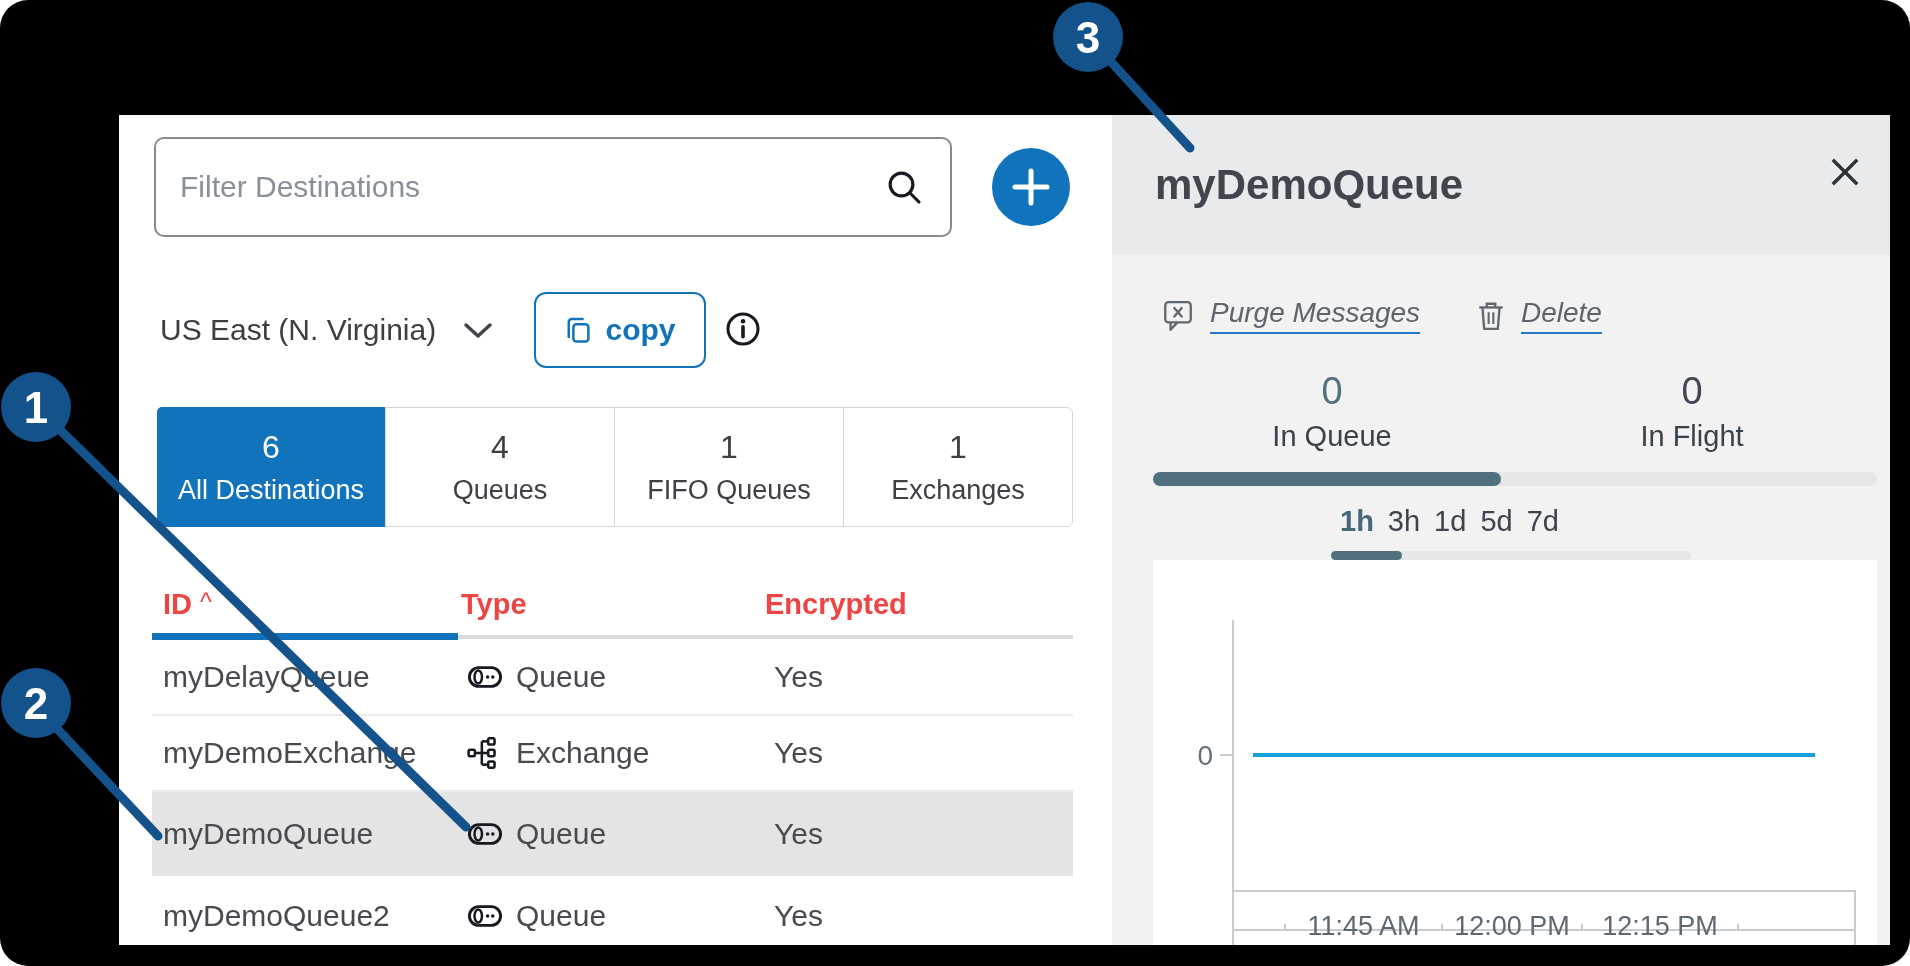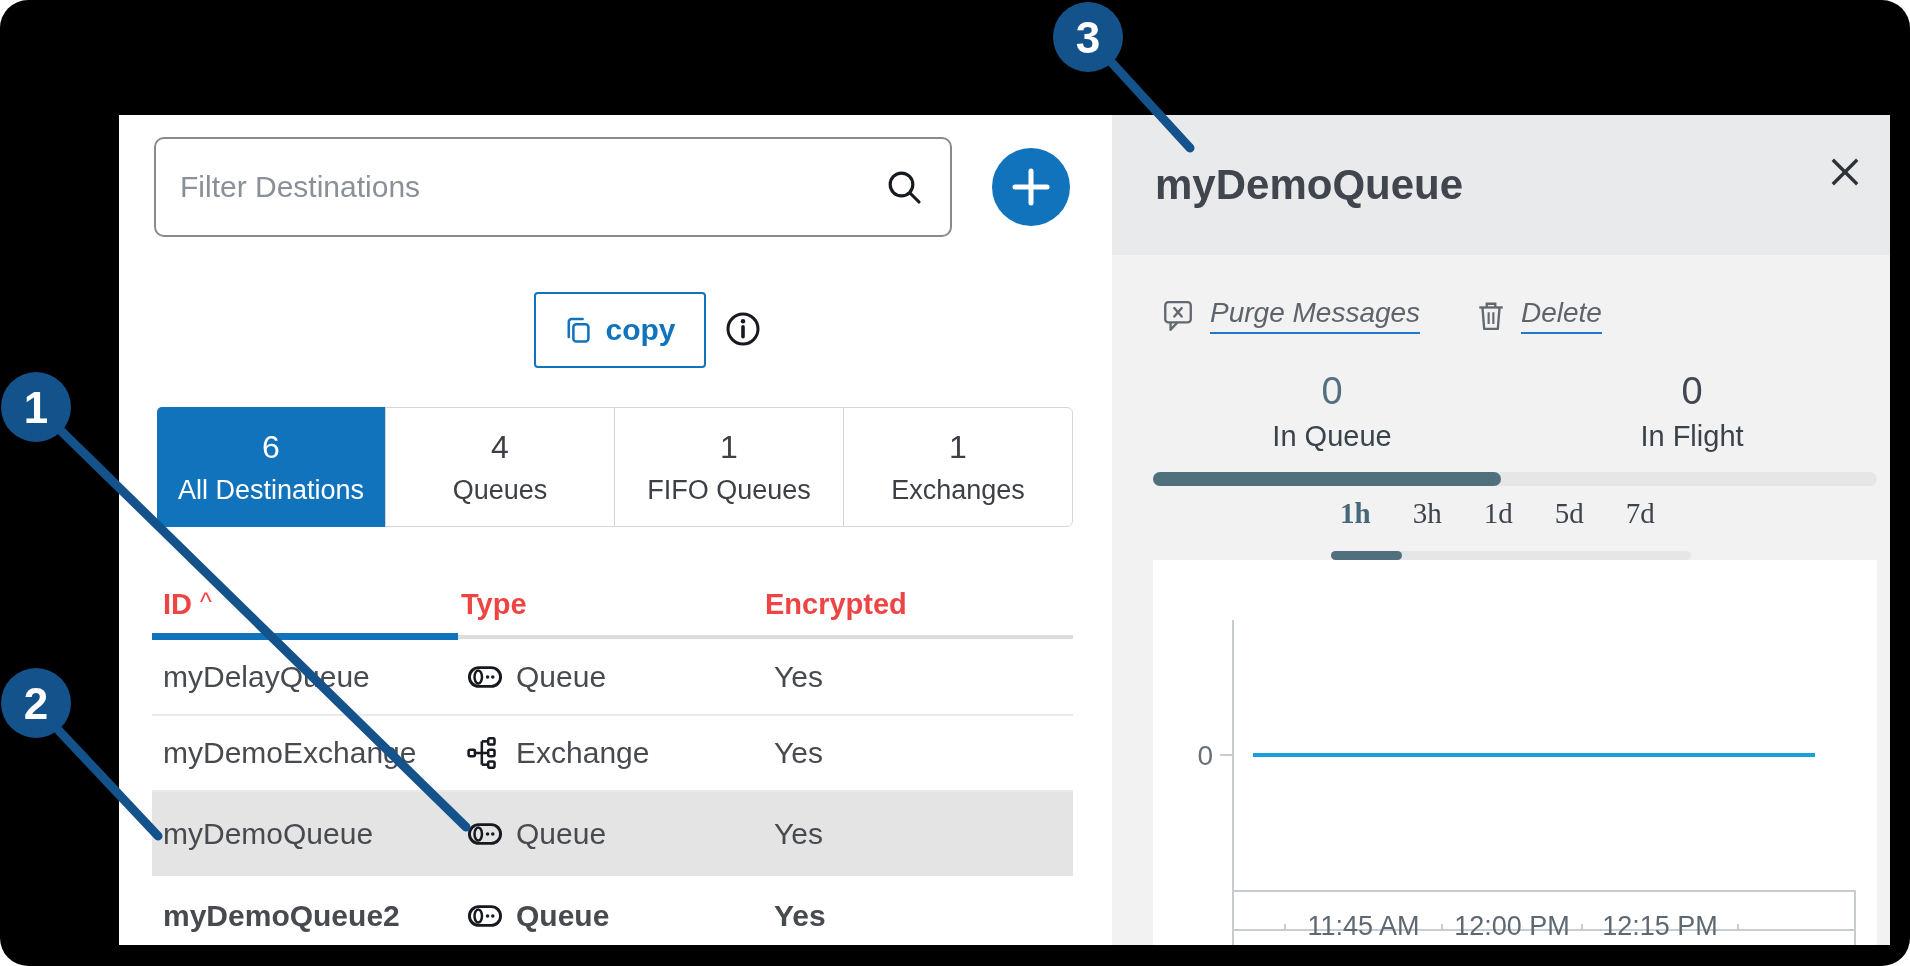--- a/index.html
+++ b/index.html
@@ -9,21 +9,21 @@
   
   .left-panel { position:absolute; left:119px; top:115px; width:993px; height:830px; background:#fff; overflow:hidden; }
   .search-box { position:absolute; left:35px; top:22px; width:798px; height:100px; }
   .search-input { width:100%; height:100%; border:2px solid #878b91; border-radius:10px; font-size:30px; color:#3b3e42; padding:0 70px 0 24px; outline:none; background:#fff; font-family:inherit; }
   .search-input::placeholder { color:#8a9098; opacity:1; }
   .search-icon { position:absolute; right:28px; top:30px; }
   .plus-btn { position:absolute; left:873px; top:33px; width:78px; height:78px; border-radius:50%; background:#1273bd; border:none; display:flex; align-items:center; justify-content:center; cursor:pointer; }
   .region-row { position:absolute; left:41px; top:186px; height:58px; display:flex; align-items:center; cursor:pointer; }
   .region-label { font-size:30px; color:#3b3e42; }
   .region-chevron { margin-left:26px; margin-top:6px; }
-  .copy-btn { position:absolute; left:415px; top:177px; width:172px; height:76px; background:#fff; border:2px solid #1273bd; border-radius:4px; display:flex; align-items:center; justify-content:center; gap:13px; cursor:pointer; }
+  .copy-btn { position:absolute; left:415px; top:177px; width:172px; height:76px; background:#fff; border:2px solid #1273bd; border-radius:12px; display:flex; align-items:center; justify-content:center; gap:13px; cursor:pointer; }
   .copy-label { font-size:30px; font-weight:600; color:#1273bd; }
   .info-btn { position:absolute; left:606px; top:196px; width:36px; height:36px; background:none; border:none; cursor:pointer; }
 
   .tabs { position:absolute; left:38px; top:292px; width:916px; height:120px; display:flex; border:1px solid #d4d6d9; border-radius:6px; background:#fff; }
   .tab { flex:1 1 0; display:flex; flex-direction:column; align-items:center; justify-content:center; gap:9px; border-right:1px solid #d4d6d9; cursor:pointer; color:#3d4146; }
   .tab:last-child { border-right:none; }
   .tab .count { font-size:32px; }
   .tab .lbl { font-size:27px; }
   .tab.active { background:#1273bd; color:#fff; border-radius:5px 0 0 5px; margin:-1px 0 -1px -1px; }
 
@@ -31,21 +31,21 @@
   .th-id { left:44px; cursor:pointer; }
   .sort-caret { font-size:25px; font-weight:normal; margin-left:8px; position:relative; top:-3px; }
   .th-type { left:342px; }
   .th-enc { left:646px; }
   .sort-bar-blue { position:absolute; left:33px; top:518px; width:306px; height:7px; background:#1273bd; }
   .sort-bar-gray { position:absolute; left:339px; top:520px; width:615px; height:4px; background:#dadde0; }
 
   .rows { position:absolute; left:33px; top:525px; width:921px; }
   .trow { position:relative; height:76px; border-bottom:2px solid #e9eaec; cursor:pointer; }
   .trow.selected { height:84px; background:#e4e4e5; border-bottom:none; }
-  .trow:last-child { border-bottom:none; height:80px;font-weight:bold; }
+  .trow:last-child { border-bottom:none; height:80px; }
   .cell-id { position:absolute; left:11px; top:50%; transform:translateY(-50%); font-size:30px; color:#474a4f; }
   .cell-icon { position:absolute; left:315px; top:50%; transform:translateY(-50%); line-height:0; }
   .cell-type { position:absolute; left:364px; top:50%; transform:translateY(-50%); font-size:30px; color:#474a4f; }
   .cell-enc { position:absolute; left:622px; top:50%; transform:translateY(-50%); font-size:30px; color:#474a4f; }
 
   
   .detail-panel { position:absolute; left:1112px; top:115px; width:778px; height:830px; background:#f2f2f3; overflow:hidden; }
   .d-header { position:absolute; left:0; top:0; width:778px; height:140px; background:#e9eaeb; }
   .d-title { position:absolute; left:43px; top:46px; font-size:42px; font-weight:bold; color:#40454e; }
   .close-btn { position:absolute; left:709px; top:33px; width:48px; height:48px; background:none; border:none; cursor:pointer; line-height:0; }
@@ -59,21 +59,21 @@
   .stat-1 { left:110px; }
   .stat-2 { left:470px; }
   .stat-value { font-size:38px; line-height:42px; }
   .stat-1 .stat-value { color:#53707e; }
   .stat-2 .stat-value { color:#404752; }
   .stat-label { font-size:29px; color:#3a424c; margin-top:8px; }
 
   .progress { position:absolute; left:41px; top:357px; width:724px; height:14px; background:#e5e6e8; border-radius:7px; }
   .progress-fill { width:348px; height:14px; background:#50707e; border-radius:7px; }
 
-  .time-tabs { position:absolute; left:228px; top:382px; display:flex; gap:42px;font-family:Liberation Serif, serif; }
+  .time-tabs { position:absolute; left:228px; top:390px; display:flex; gap:14px; }
   .time-tab { font-size:29px; color:#3d444d; cursor:pointer; }
   .time-tab.active { font-weight:bold; color:#45697a; }
   .time-indicator-track { position:absolute; left:219px; top:436px; width:360px; height:9px; background:#e5e6e8; border-radius:5px; }
   .time-indicator-thumb { width:71px; height:9px; background:#50707e; border-radius:5px; }
 
   .chart-card { position:absolute; left:41px; top:445px; width:724px; height:385px; background:#fff; overflow:hidden; }
   .axis-v { position:absolute; left:79px; top:60px; width:2px; height:272px; background:#c9ccce; }
   .tick-0 { position:absolute; left:67px; top:194px; width:12px; height:2px; background:#c9ccce; }
   .y-label { position:absolute; left:20px; top:180px; width:40px; text-align:right; font-size:28px; color:#68707a; }
   .chart-line { position:absolute; left:100px; top:193px; width:562px; height:4px; background:#18a0da; }
@@ -104,20 +104,28 @@
 
     <button class="plus-btn">
       <span style="line-height:0">
         <svg width="44" height="44" viewBox="0 0 44 44">
             <line x1="22" y1="6" x2="22" y2="38" stroke="#fff" stroke-width="5" stroke-linecap="round"></line>
             <line x1="6" y1="22" x2="38" y2="22" stroke="#fff" stroke-width="5" stroke-linecap="round"></line>
           </svg>
       </span>
     </button>
 
+    <div class="region-row">
+      <span class="region-label">US East (N. Virginia)</span>
+      <span class="region-chevron">
+        <svg width="32" height="20" viewBox="0 0 32 20">
+            <polyline points="4,4 16,15 28,4" fill="none" stroke="#41454a" stroke-width="3.5" stroke-linecap="round" stroke-linejoin="round"></polyline>
+          </svg>
+      </span>
+    </div>
 
     <button class="copy-btn">
       <span style="line-height:0">
         <svg width="28" height="30" viewBox="0 0 24 26">
             <rect x="8" y="8" width="13" height="15" rx="2.5" fill="none" stroke="#1273bd" stroke-width="2.2"></rect>
             <path d="M16 3.5 H6.5 A2.5 2.5 0 0 0 4 6 V19" fill="none" stroke="#1273bd" stroke-width="2.2" stroke-linecap="round"></path>
           </svg>
       </span>
       <span class="copy-label">copy</span>
     </button>

